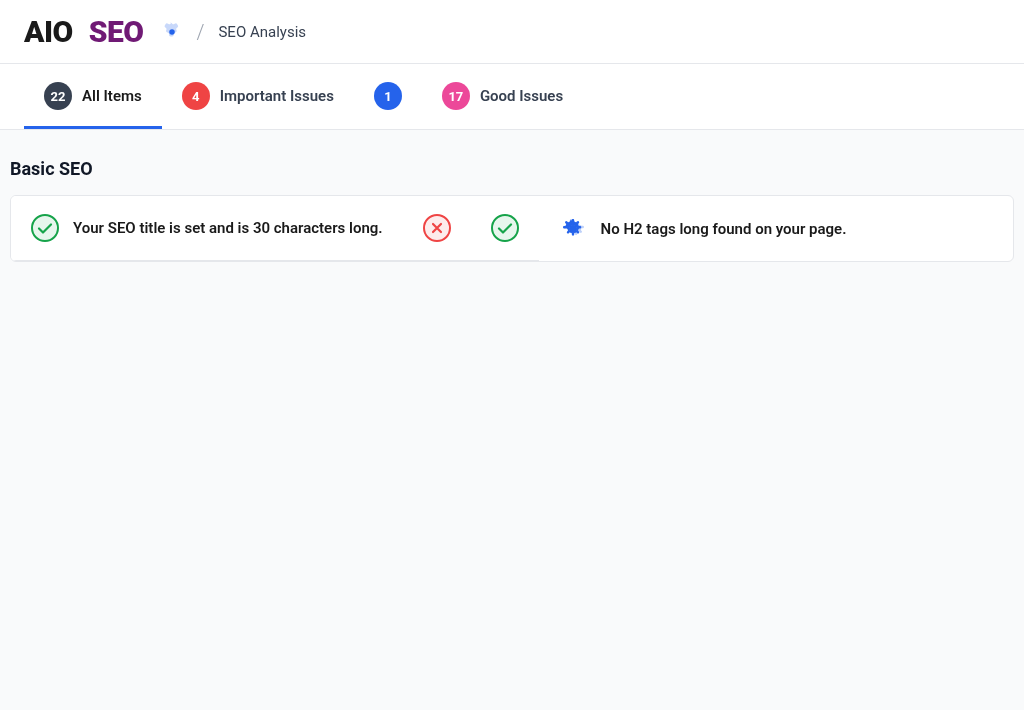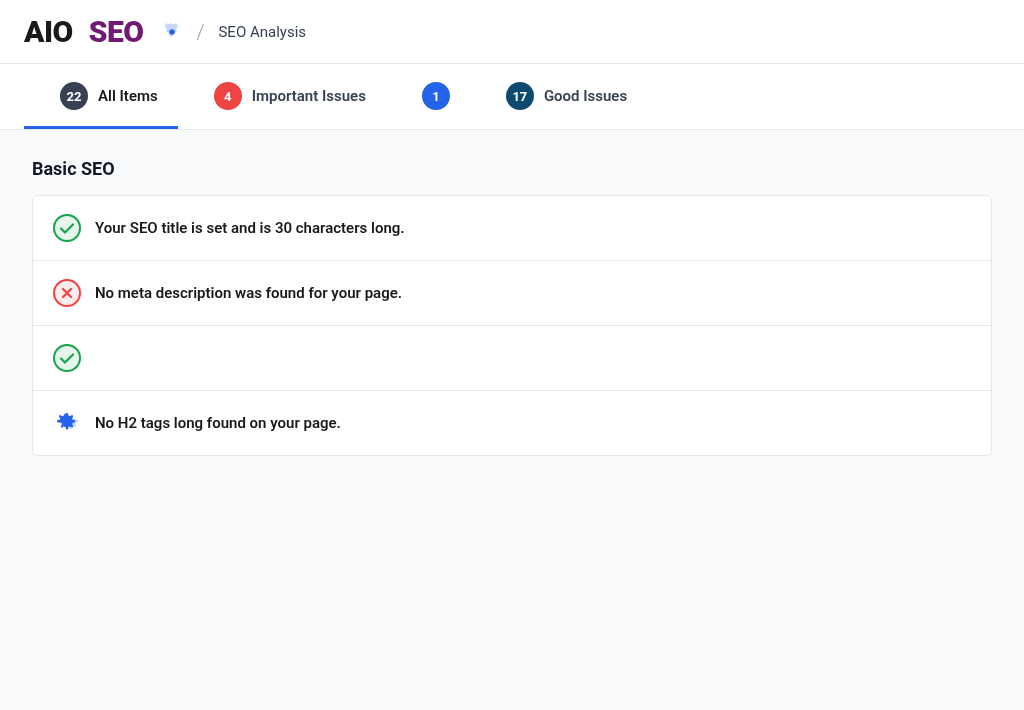--- a/index.html
+++ b/index.html
@@ -78,45 +78,44 @@
     .tab-badge {
       display: inline-flex;
       align-items: center;
       justify-content: center;
       width: 28px;
       height: 28px;
       border-radius: 50%;
       font-size: 13px;
       font-weight: 700;
       color: #fff;
-      margin-left: 16px;
     }
     .badge-dark { background: #374151; }
     .badge-red { background: #ef4444; }
     .badge-blue { background: #2563eb; }
-    .badge-green { background: #0c4a6e; }
+    .badge-green { background: #ec4899; }
 
     
     .content {
-      padding: 28px 32px;
+      padding: 28px 10px;
       background: #f9fafb;
       min-height: calc(710px - 130px);
     }
 
     .section-title {
       font-size: 18px;
       font-weight: 700;
       color: #111827;
       margin-bottom: 16px;
     }
 
     
     .seo-list {
       display: flex;
-      flex-direction: column;
+      flex-direction: row;
       gap: 0;
       border: 1px solid #e5e7eb;
       border-radius: 6px;
       background: #fff;
       overflow: hidden;
     }
     .seo-item {
       display: flex;
       align-items: center;
       gap: 14px;
@@ -213,21 +212,20 @@
         <span class="seo-item-text">Your SEO title is set and is 30 characters long.</span>
       </div>
       <div class="seo-item">
         <div class="icon-wrap">
           <svg class="icon-error" viewBox="0 0 28 28" xmlns="http://www.w3.org/2000/svg">
       <circle cx="14" cy="14" r="13" fill="#ef4444" opacity="0.1"></circle>
       <circle cx="14" cy="14" r="13" stroke="#ef4444" stroke-width="2" fill="none"></circle>
       <path d="M10 10l8 8M18 10l-8 8" stroke="#ef4444" stroke-width="2.2" stroke-linecap="round"></path>
     </svg>
         </div>
-        <span class="seo-item-text">No meta description was found for your page.</span>
       </div>
       <div class="seo-item">
         <div class="icon-wrap">
           <svg class="icon-check" viewBox="0 0 28 28" xmlns="http://www.w3.org/2000/svg">
       <circle cx="14" cy="14" r="13" fill="#16a34a" opacity="0.1"></circle>
       <circle cx="14" cy="14" r="13" stroke="#16a34a" stroke-width="2" fill="none"></circle>
       <path d="M8 14.5l4 4 8-8" stroke="#16a34a" stroke-width="2.2" stroke-linecap="round" stroke-linejoin="round" fill="none"></path>
     </svg>
         </div>
       </div>

